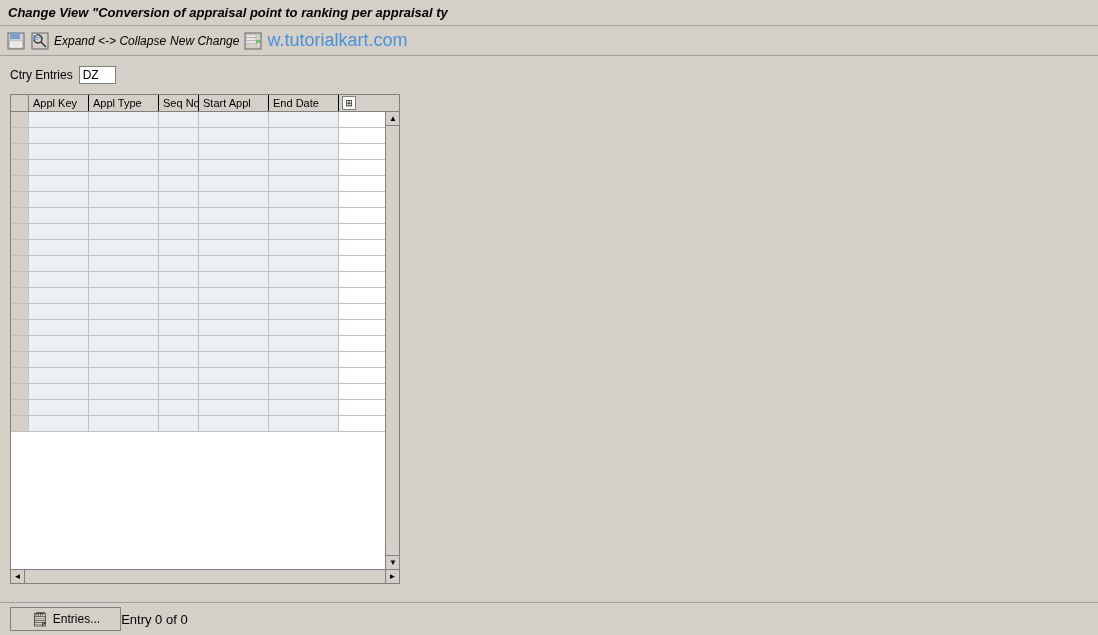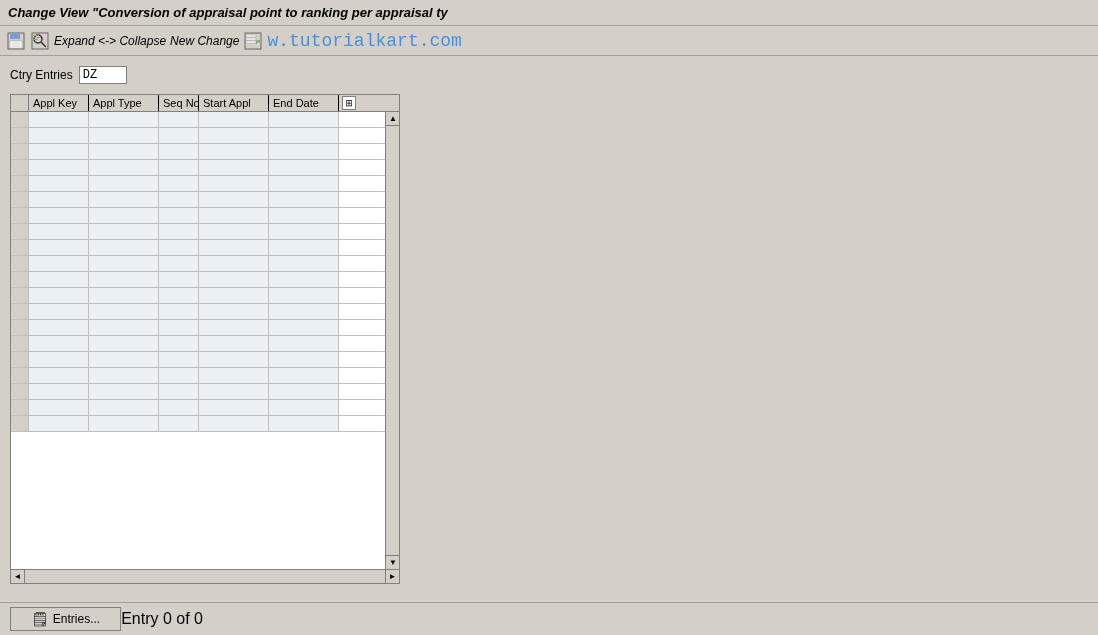--- a/index.html
+++ b/index.html
@@ -75,27 +75,27 @@
       gap: 6px;
       padding: 2px 0;
     }
 
     .filter-label {
       font-size: 12px;
       color: #000;
     }
 
     .filter-input {
-      width: 48px;
+      width: 37px;
       height: 18px;
       border: 1px solid #808080;
       background: #fff;
       font-size: 12px;
       padding: 1px 3px;
-      font-family: Liberation Mono, monospace;
+      font-family: Liberation Sans, sans-serif;
     }
 
     .table-container {
       border: 1px solid #808080;
       background: #fff;
       width: 390px;
       flex: 1;
       max-height: 490px;
       display: flex;
       flex-direction: column;
@@ -197,29 +197,28 @@
       gap: 4px;
       background: #d4d0c8;
       border: 1px solid #808080;
       padding: 3px 20px;
       cursor: pointer;
       font-size: 12px;
       font-family: Arial, sans-serif;
     }
 
     .entry-count {
-      font-size: 16px;
+      font-size: 13px;
       color: #000;
     }
 
     .watermark {
       color: #4a90d9;
       font-size: 18px;
       font-weight: normal;
-      font-family: Liberation Mono, monospace;
     }
   </style>
 </head>
 <body>
 
 <div class="window">
 
   <div class="title-bar">
     <span>Change View "Conversion of appraisal point to ranking per appraisal ty</span>
   </div>

